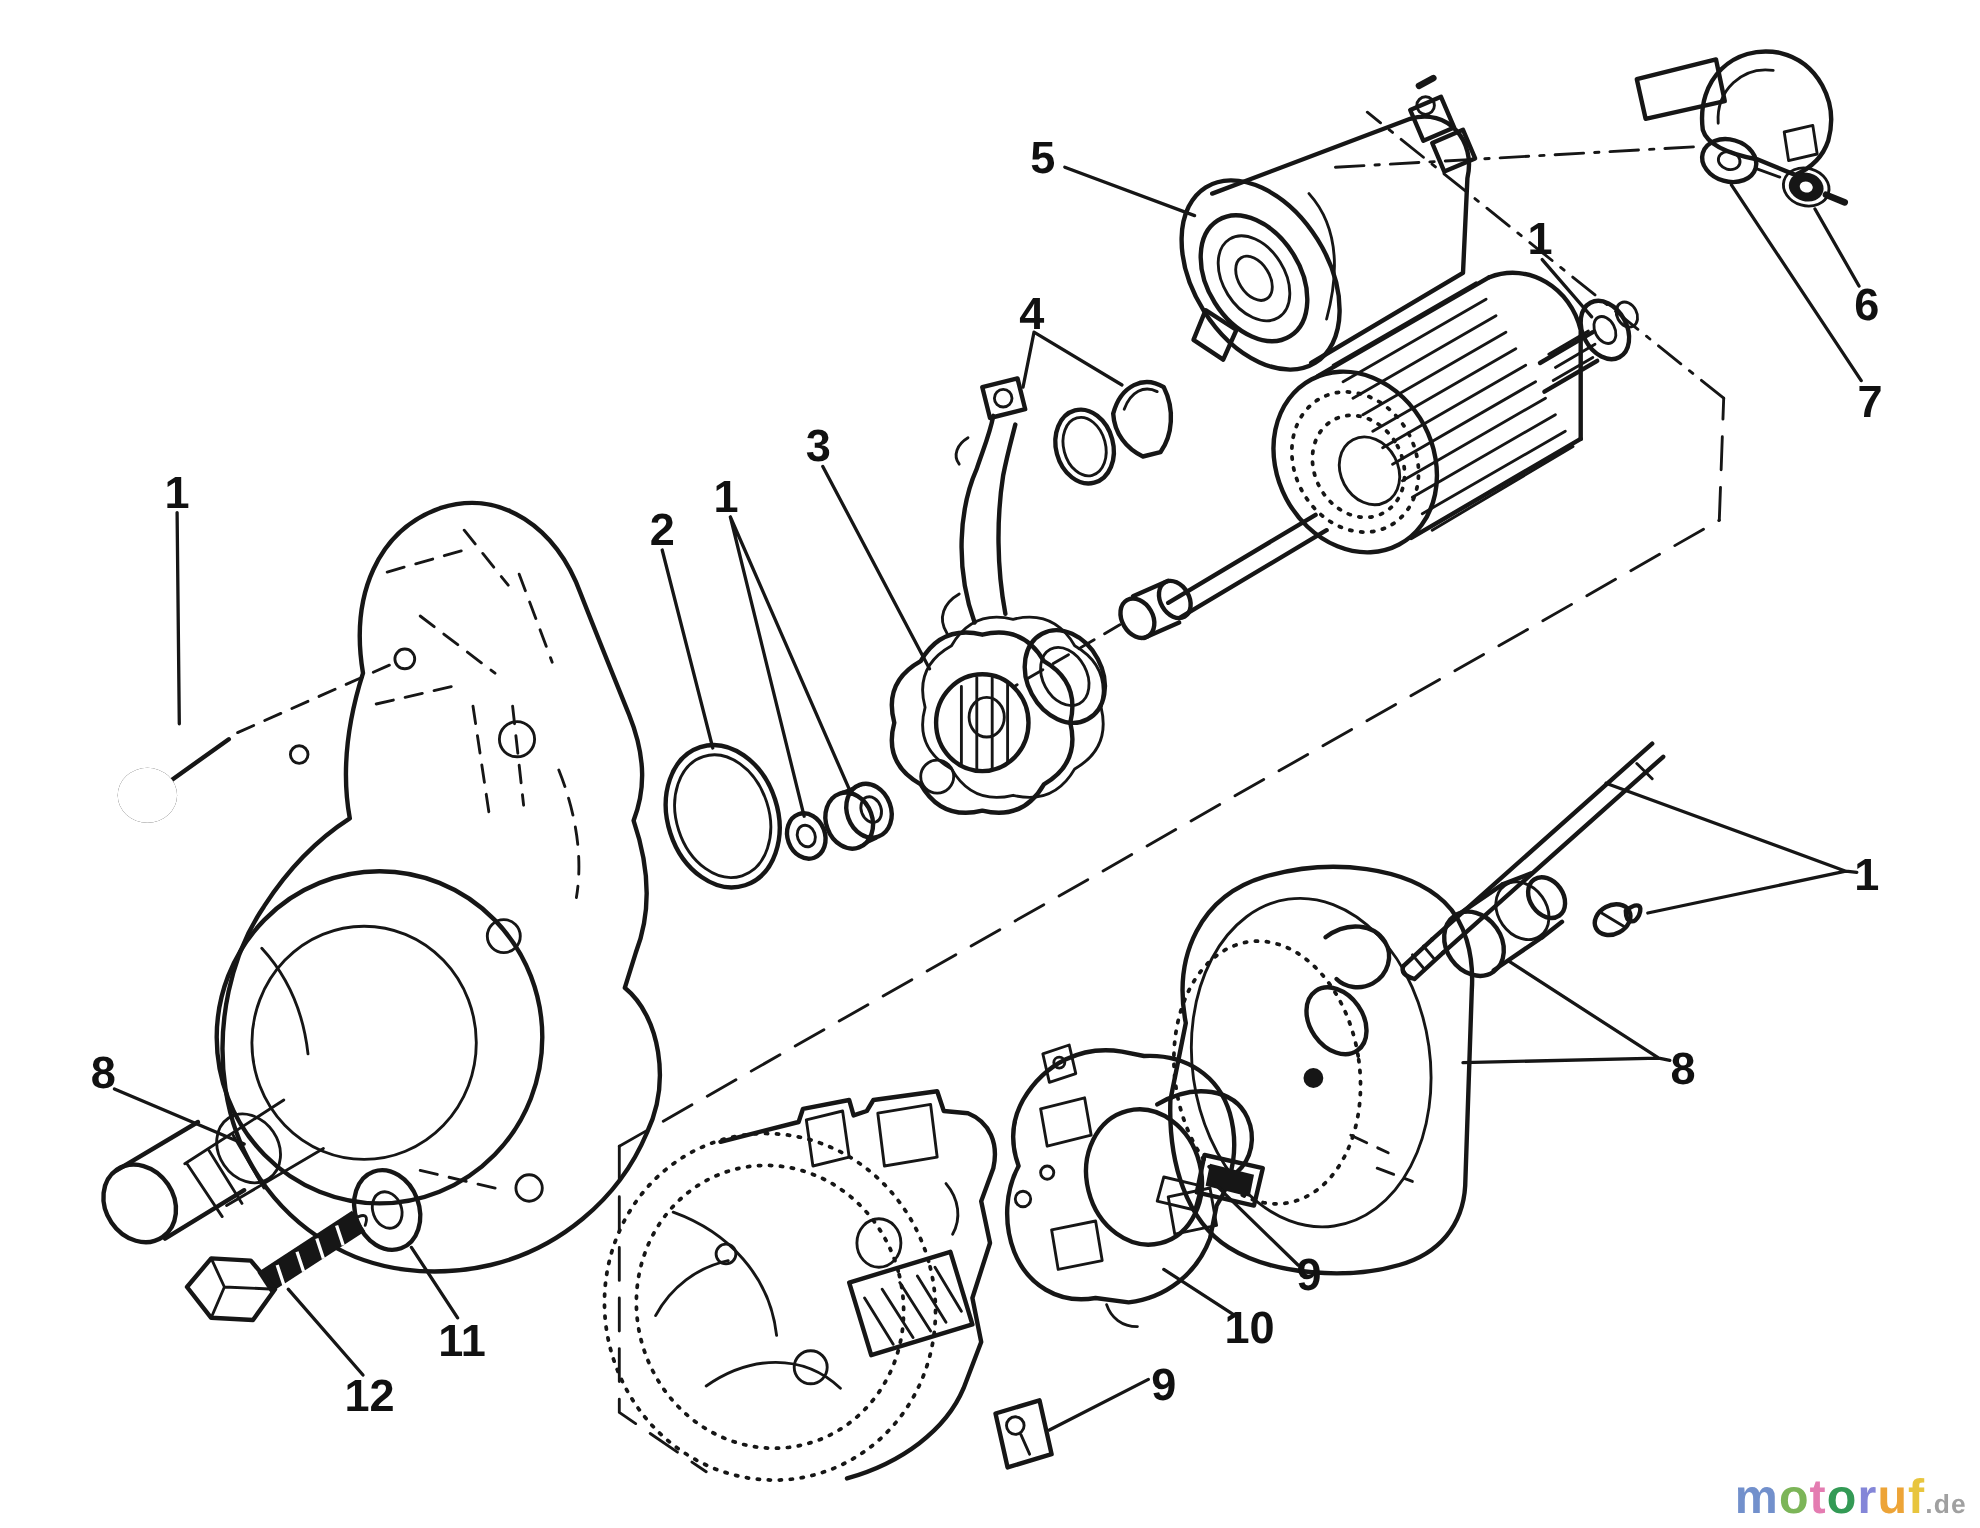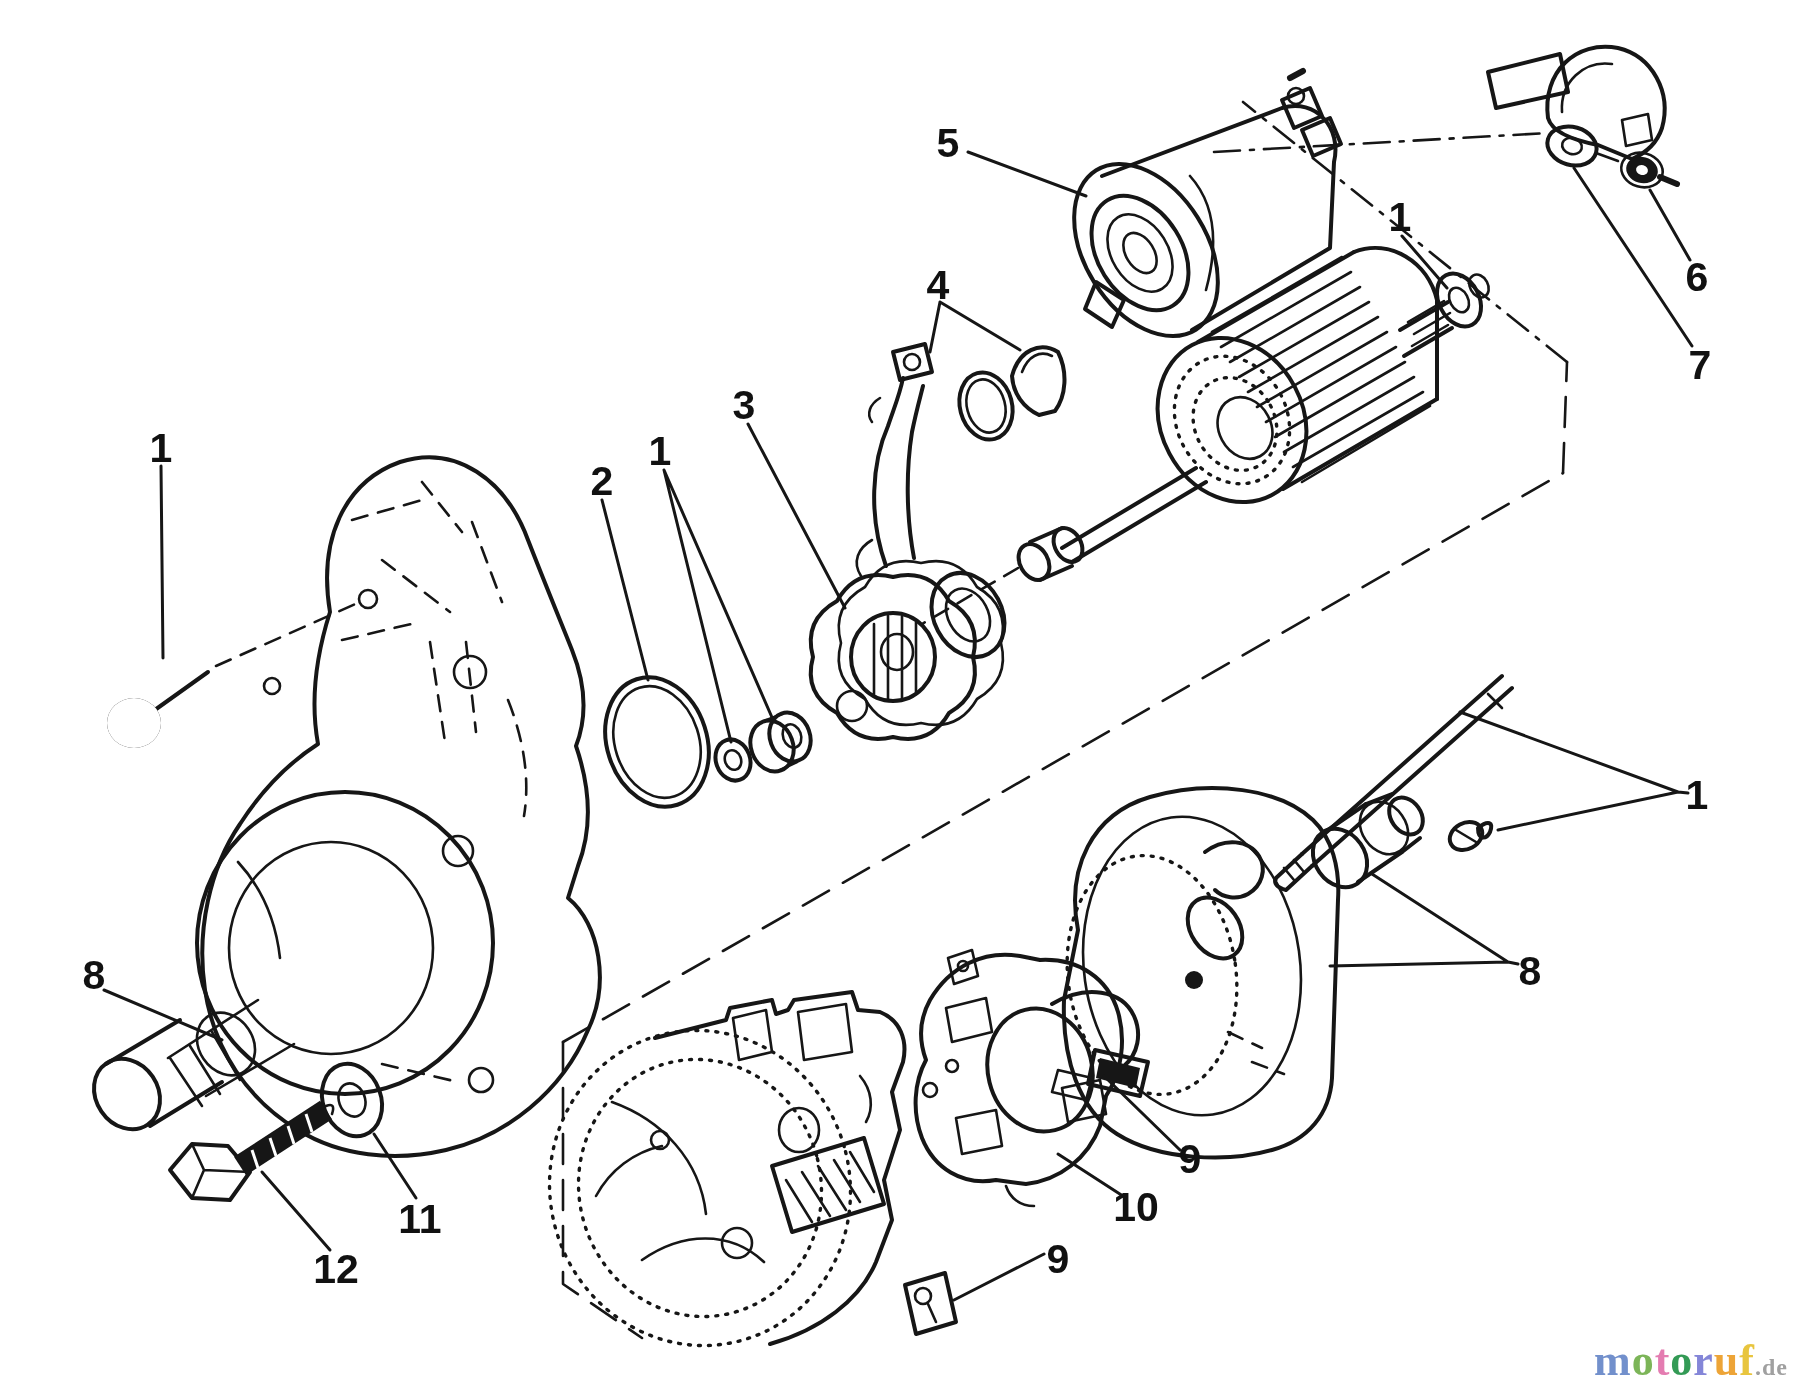--- a/index.html
+++ b/index.html
@@ -17,21 +17,21 @@
   .blk{fill:#161616;stroke:none;}
   .wht{fill:#ffffff;stroke:none;}
   .leader{fill:none;stroke:#161616;stroke-width:3;stroke-linecap:round;}
   .dash{stroke-dasharray:30 16;}
   .dashsm{stroke-dasharray:16 11;}
   .dashdot{stroke-dasharray:26 10 4 10;}
   .dots{fill:none;stroke:#161616;stroke-width:3.4;stroke-dasharray:2 8;stroke-linecap:round;}
   .callout{font-family:"Liberation Sans", sans-serif;font-weight:bold;font-size:41px;fill:#111;}
   .watermark{
     position:absolute;right:12px;bottom:6px;
-    font-family:Liberation Serif, serif;font-weight:bold;
+    font-family:Liberation Sans, sans-serif;font-weight:bold;
     font-size:44px;letter-spacing:1px;line-height:1;
     user-select:none;
   }
   .watermark .suffix{font-size:24px;font-weight:bold;}
 </style>
 </head>
 <body>
 
 <div class="stage">
 <svg viewBox="0 0 1800 1389" width="1800" height="1389">

